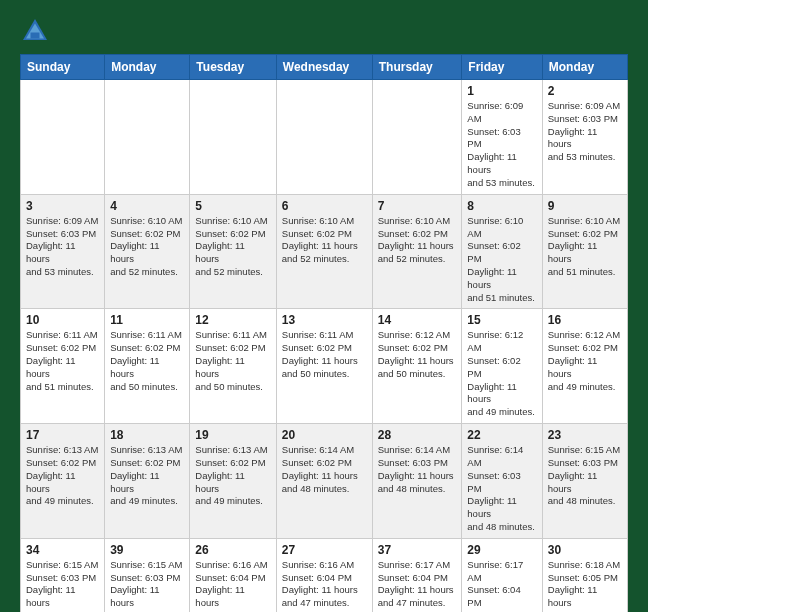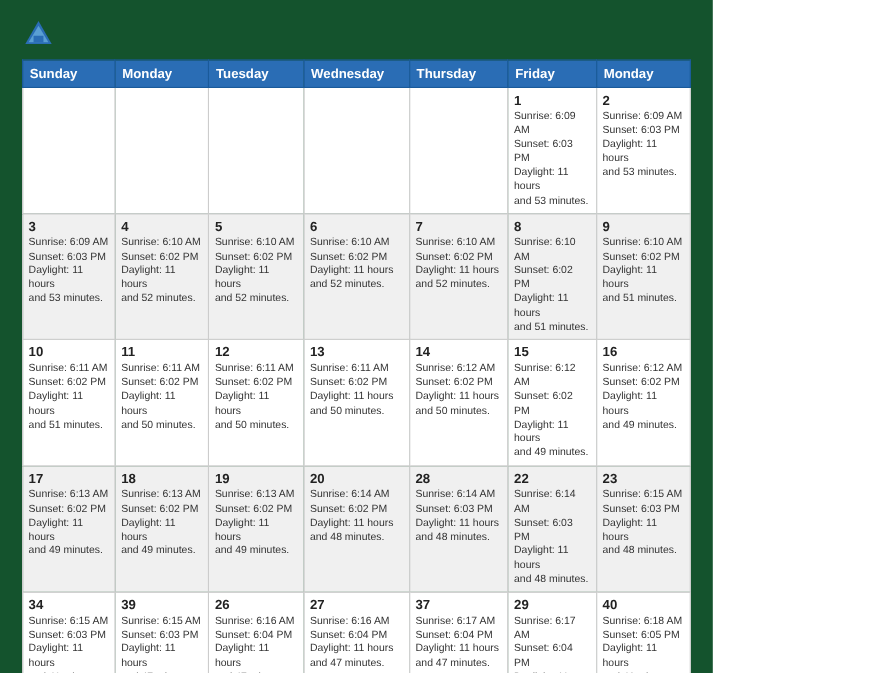--- a/index.html
+++ b/index.html
@@ -350,21 +350,21 @@
 and 47 minutes.</div>
           </td>
           <td>
             <span class="day-number">29</span>
             <div class="day-info" style="white-space: pre-line;">Sunrise: 6:17 AM
 Sunset: 6:04 PM
 Daylight: 11 hours
 and 47 minutes.</div>
           </td>
           <td>
-            <span class="day-number">40</span>
+            <span class="day-number">30</span>
             <div class="day-info" style="white-space: pre-line;">Sunrise: 6:18 AM
 Sunset: 6:05 PM
 Daylight: 11 hours
 and 46 minutes.</div>
           </td>
         </tr>
       </tbody>
   </table>
 </div>
 

